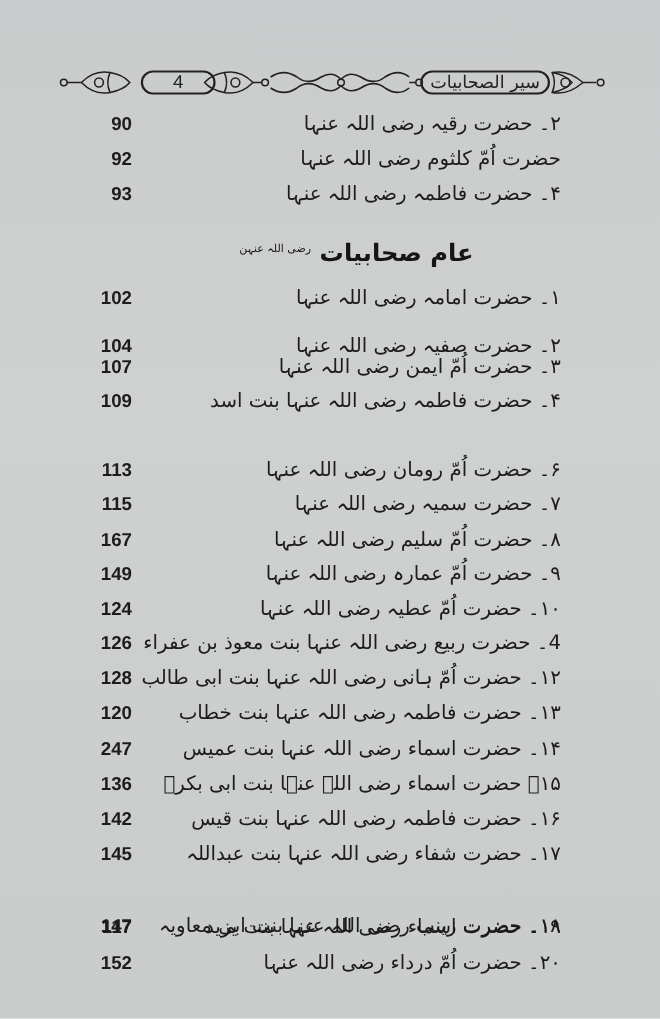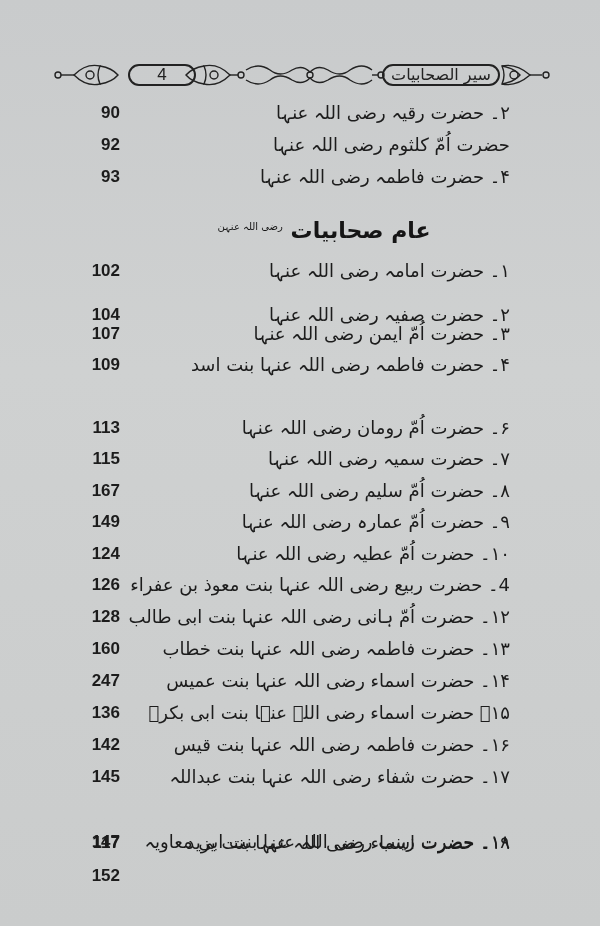--- a/index.html
+++ b/index.html
@@ -136,21 +136,21 @@
     </div>
   <div class="row" style="top:570px">
       <span class="num">126</span>
       <span class="entry">4۔ حضرت ربیع رضی اللہ عنہا بنت معوذ بن عفراء</span>
     </div>
   <div class="row" style="top:602px">
       <span class="num">128</span>
       <span class="entry">۱۲۔ حضرت اُمّ ہانی رضی اللہ عنہا بنت ابی طالب</span>
     </div>
   <div class="row" style="top:634px">
-      <span class="num">160</span>
+      <span class="num">120</span>
       <span class="entry">۱۳۔ حضرت فاطمہ رضی اللہ عنہا بنت خطاب</span>
     </div>
   <div class="row" style="top:666px">
       <span class="num">247</span>
       <span class="entry">۱۴۔ حضرت اسماء رضی اللہ عنہا بنت عمیس</span>
     </div>
   <div class="row" style="top:698px">
       <span class="num">136</span>
       <span class="entry">۱۵۔ حضرت اسماء رضی اللہ عنہا بنت ابی بکرؓ</span>
     </div>
@@ -165,15 +165,16 @@
   <div class="row" style="top:827px">
       <span class="num">147</span>
       <span class="entry">۱۸۔ حضرت زینب رضی اللہ عنہا بنت ابی معاویہ</span>
     </div>
   <div class="row" style="top:828px">
       <span class="num">117</span>
       <span class="entry">۱۹۔ حضرت اسماء رضی اللہ عنہا بنت یزید</span>
     </div>
   <div class="row" style="top:861px">
       <span class="num">152</span>
+      <span class="entry">۲۰۔ حضرت اُمّ درداء رضی اللہ عنہا</span>
     </div>
 
 </div>
 
 </body></html>

